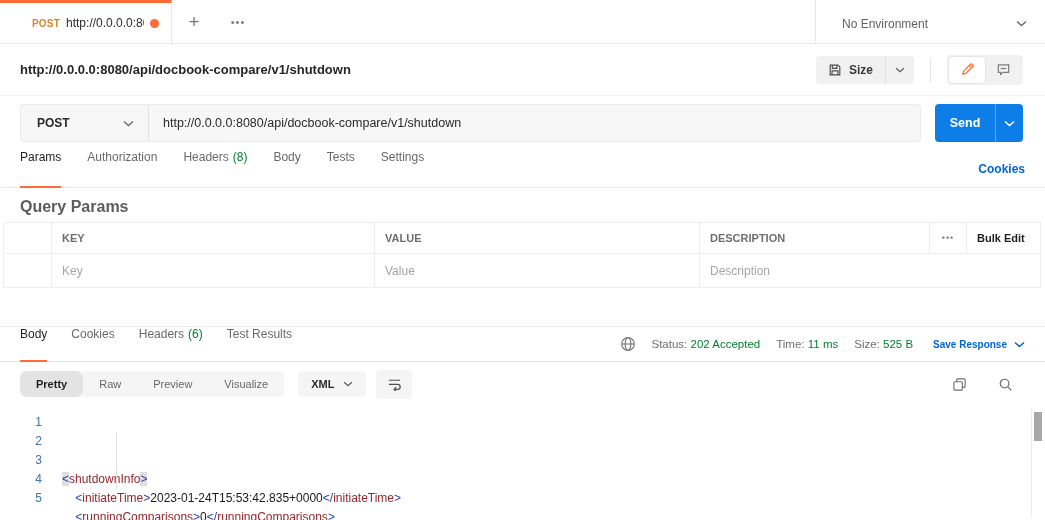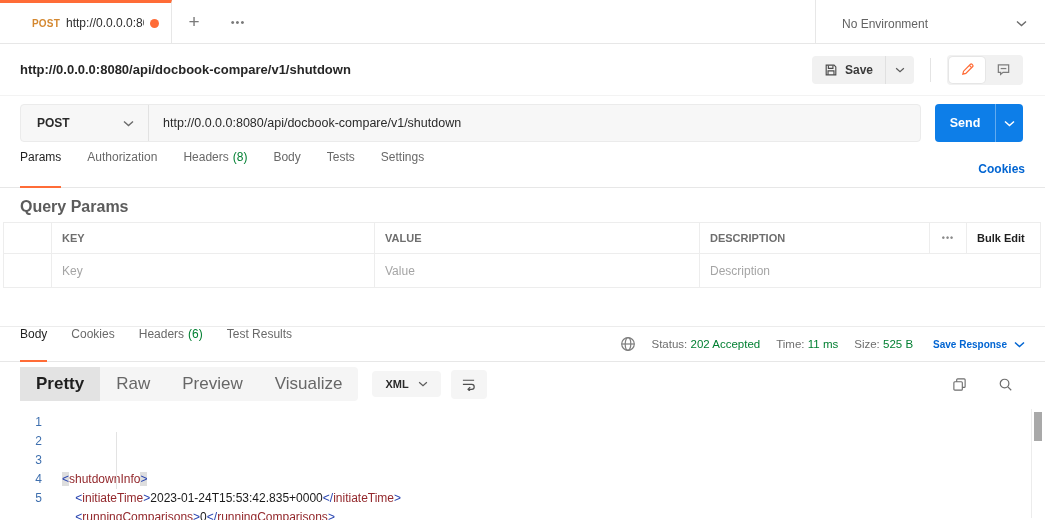--- a/index.html
+++ b/index.html
@@ -73,21 +73,21 @@
 
   
   .resp{position:absolute;left:0;right:0;top:326px;bottom:0;border-top:1px solid #ececec;}
   .resp-head{height:35px;display:flex;align-items:stretch;gap:24px;padding:0 20px;border-bottom:1px solid var(--bd);}
   .resp-meta{flex:1;display:flex;align-items:center;justify-content:flex-end;gap:16px;font-size:11.5px;}
   .meta-item{color:#6e6e6e;white-space:nowrap;}
   .meta-item b{font-weight:normal;color:var(--green);}
   .save-resp{display:flex;align-items:center;gap:7px;color:var(--link);font-weight:bold;font-size:10px;cursor:pointer;margin-left:4px;}
   .resp-toolbar{height:44px;display:flex;align-items:center;gap:10px;padding:0 22px 0 20px;}
   .seg{display:flex;background:var(--fill);border-radius:4px;padding:0;}
-  .seg div{padding:7px 16px;color:#676767;font-size:17px;border-radius:0;cursor:pointer;white-space:nowrap;}
+  .seg div{padding:7px 16px;color:#676767;font-size:11px;border-radius:8px;cursor:pointer;white-space:nowrap;}
   .seg div.on{background:var(--seg-active);color:#1f1f1f;font-weight:bold;}
   .fmt{display:flex;align-items:center;gap:9px;background:var(--fill);border-radius:4px;padding:7px 13px;
        font-size:11px;font-weight:bold;color:#2a2a2a;cursor:pointer;margin-left:4px;}
   .tool-ic{width:36px;height:29px;background:var(--fill);border-radius:4px;display:flex;align-items:center;justify-content:center;cursor:pointer;}
   .tool-ic.bare{background:transparent;}
   .tb-spacer2{flex:1;}
 
   
   .code-area{position:absolute;left:0;right:0;top:80px;bottom:0;display:flex;
       font-family:"DejaVu Sans Mono",monospace;font-size:12px;line-height:19px;}
@@ -128,21 +128,21 @@
 
   <div class="titlebar">
     <div class="req-title">http://0.0.0.0:8080/api/docbook-compare/v1/shutdown</div>
     <div class="title-actions">
       <div class="save-group">
         <div class="save-main">
           <svg width="14" height="14" viewBox="0 0 16 16">
               <path d="M2.5 2.5h9l2 2v9h-11z" fill="none" stroke="#4a4a4a" stroke-width="1.3"></path>
               <path d="M5 2.8v3.4h5.2V2.8M4.6 13.3V9h6.8v4.3" fill="none" stroke="#4a4a4a" stroke-width="1.3"></path>
             </svg>
-          <span>Save</span>
+          <span>Size</span>
         </div>
         <div class="save-caret">
           <svg width="10" height="6" viewBox="0 0 11 7">
               <path d="M1 1.5l4.5 4L10 1.5" fill="none" stroke="#5a5a5a" stroke-width="1.4"></path>
             </svg>
         </div>
       </div>
       <div class="vdiv"></div>
       <div class="icon-group">
         <div class="icon-cell on">

